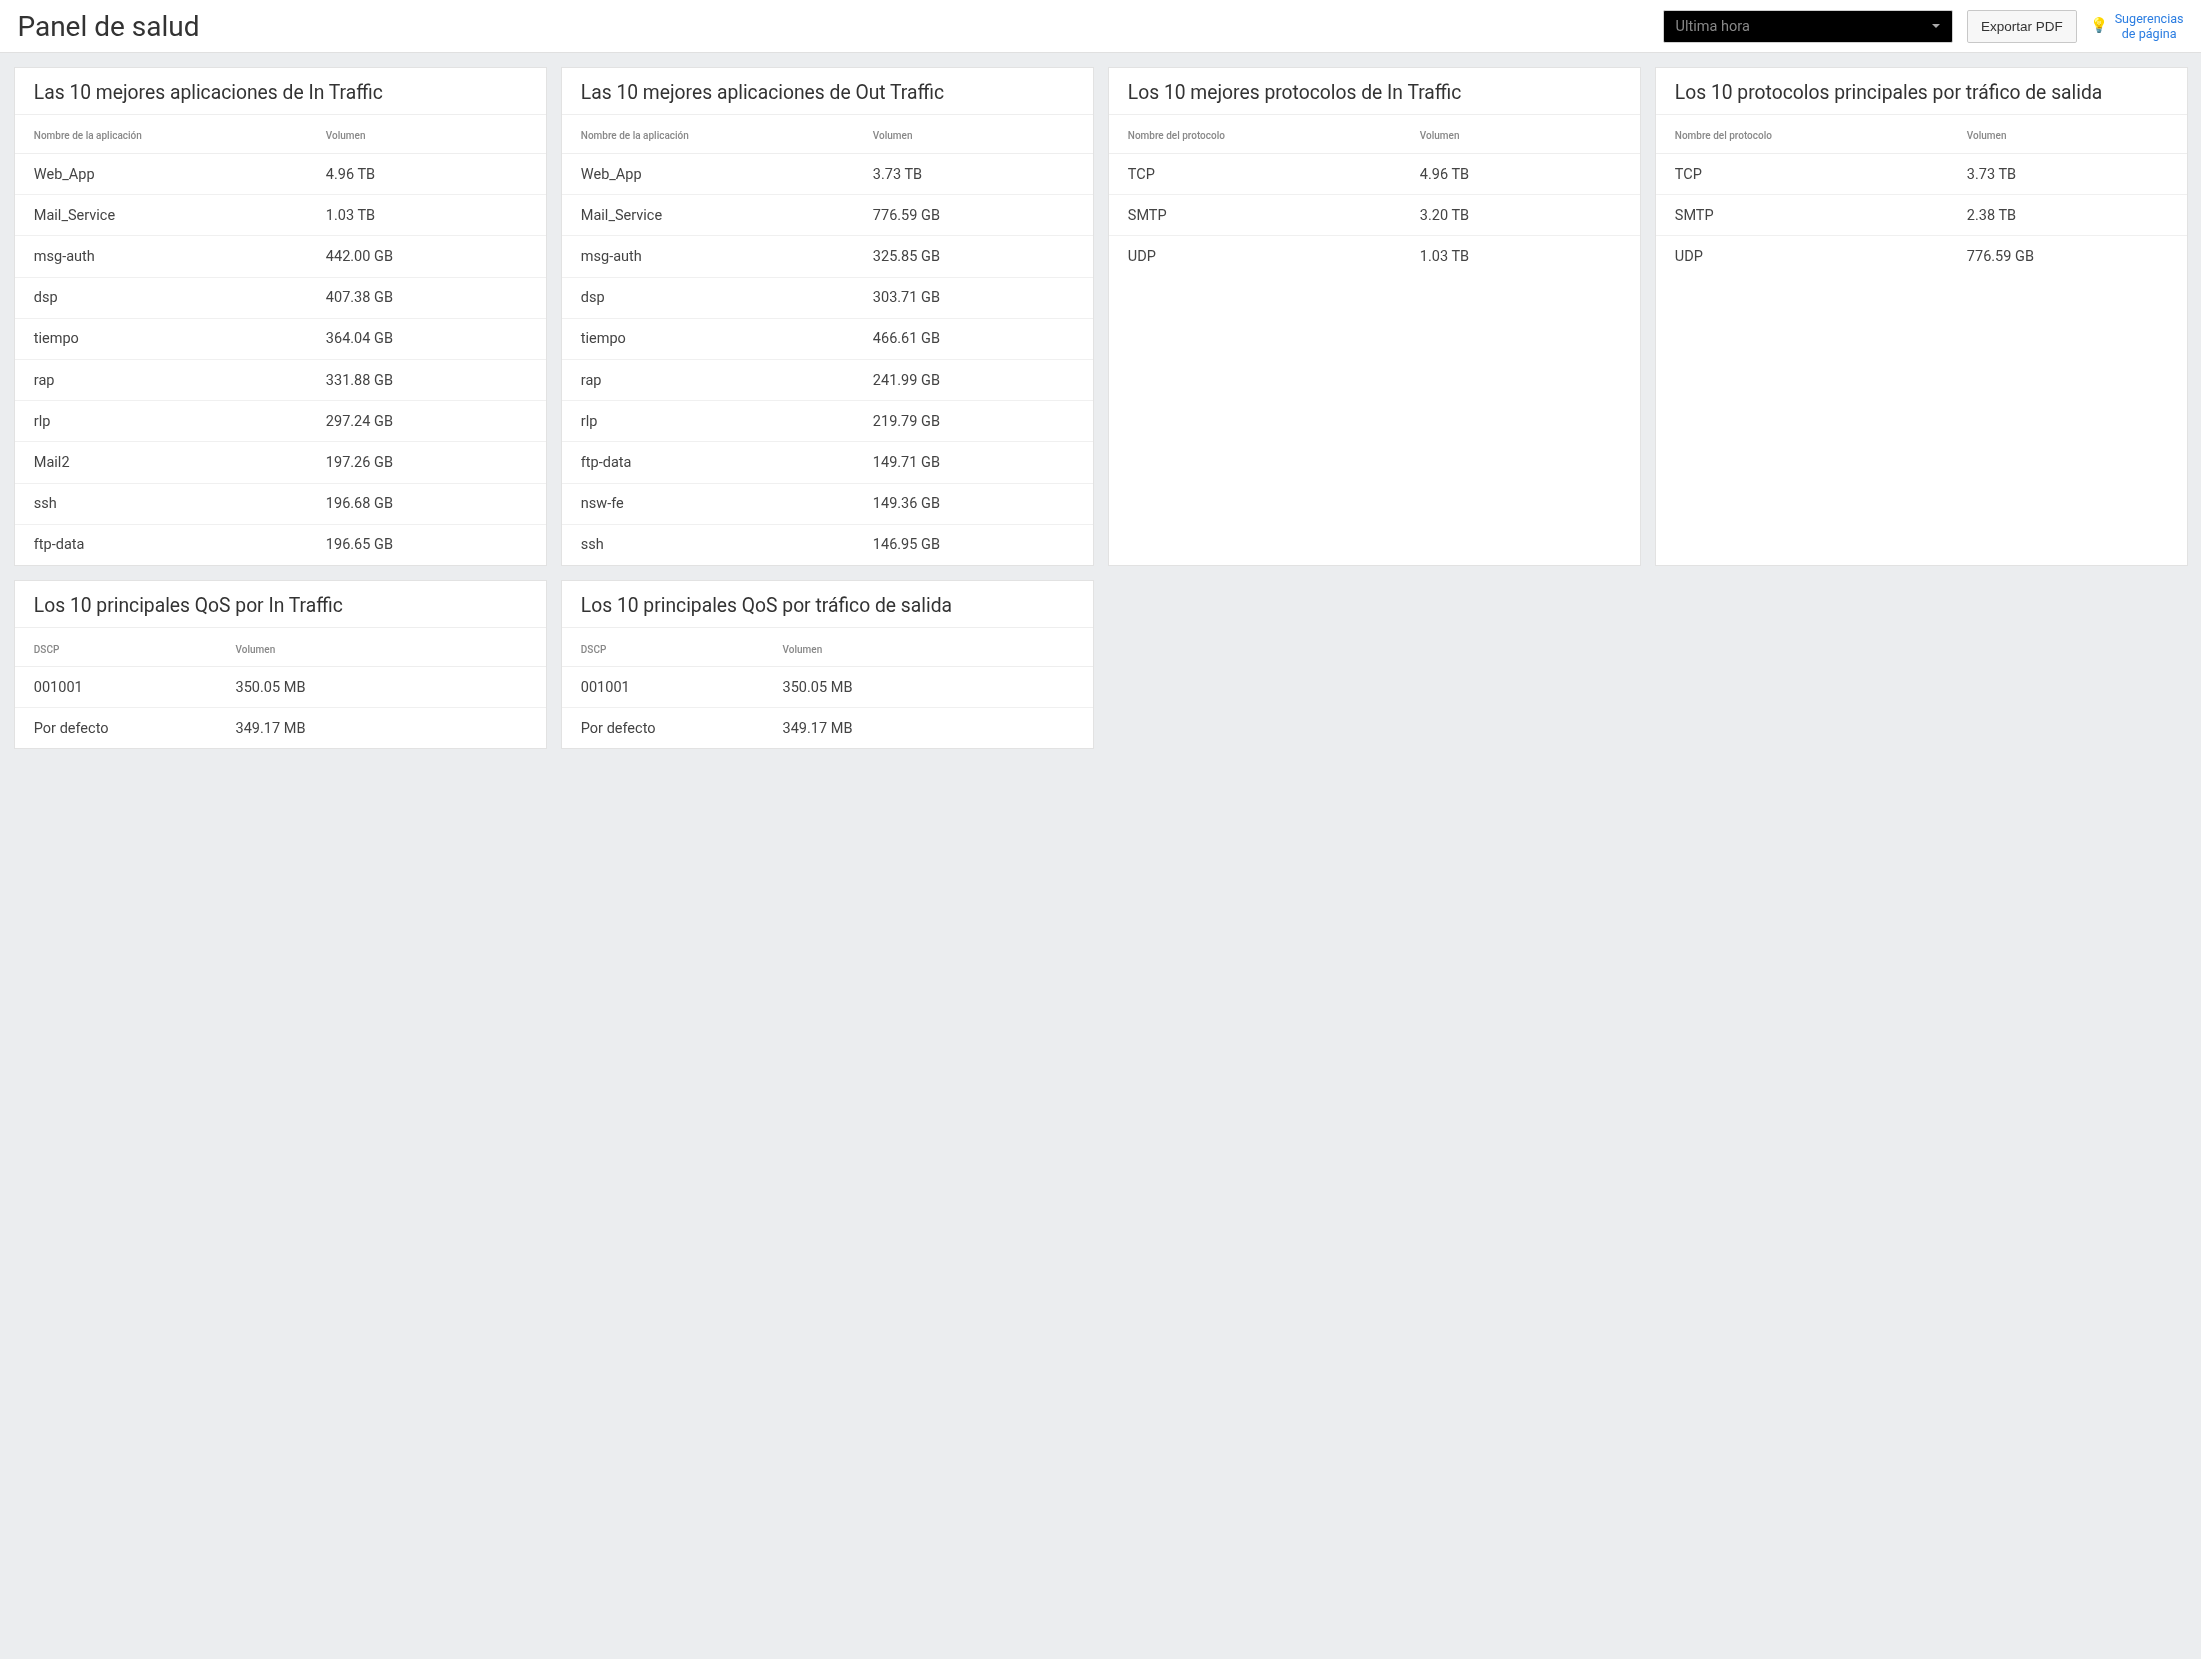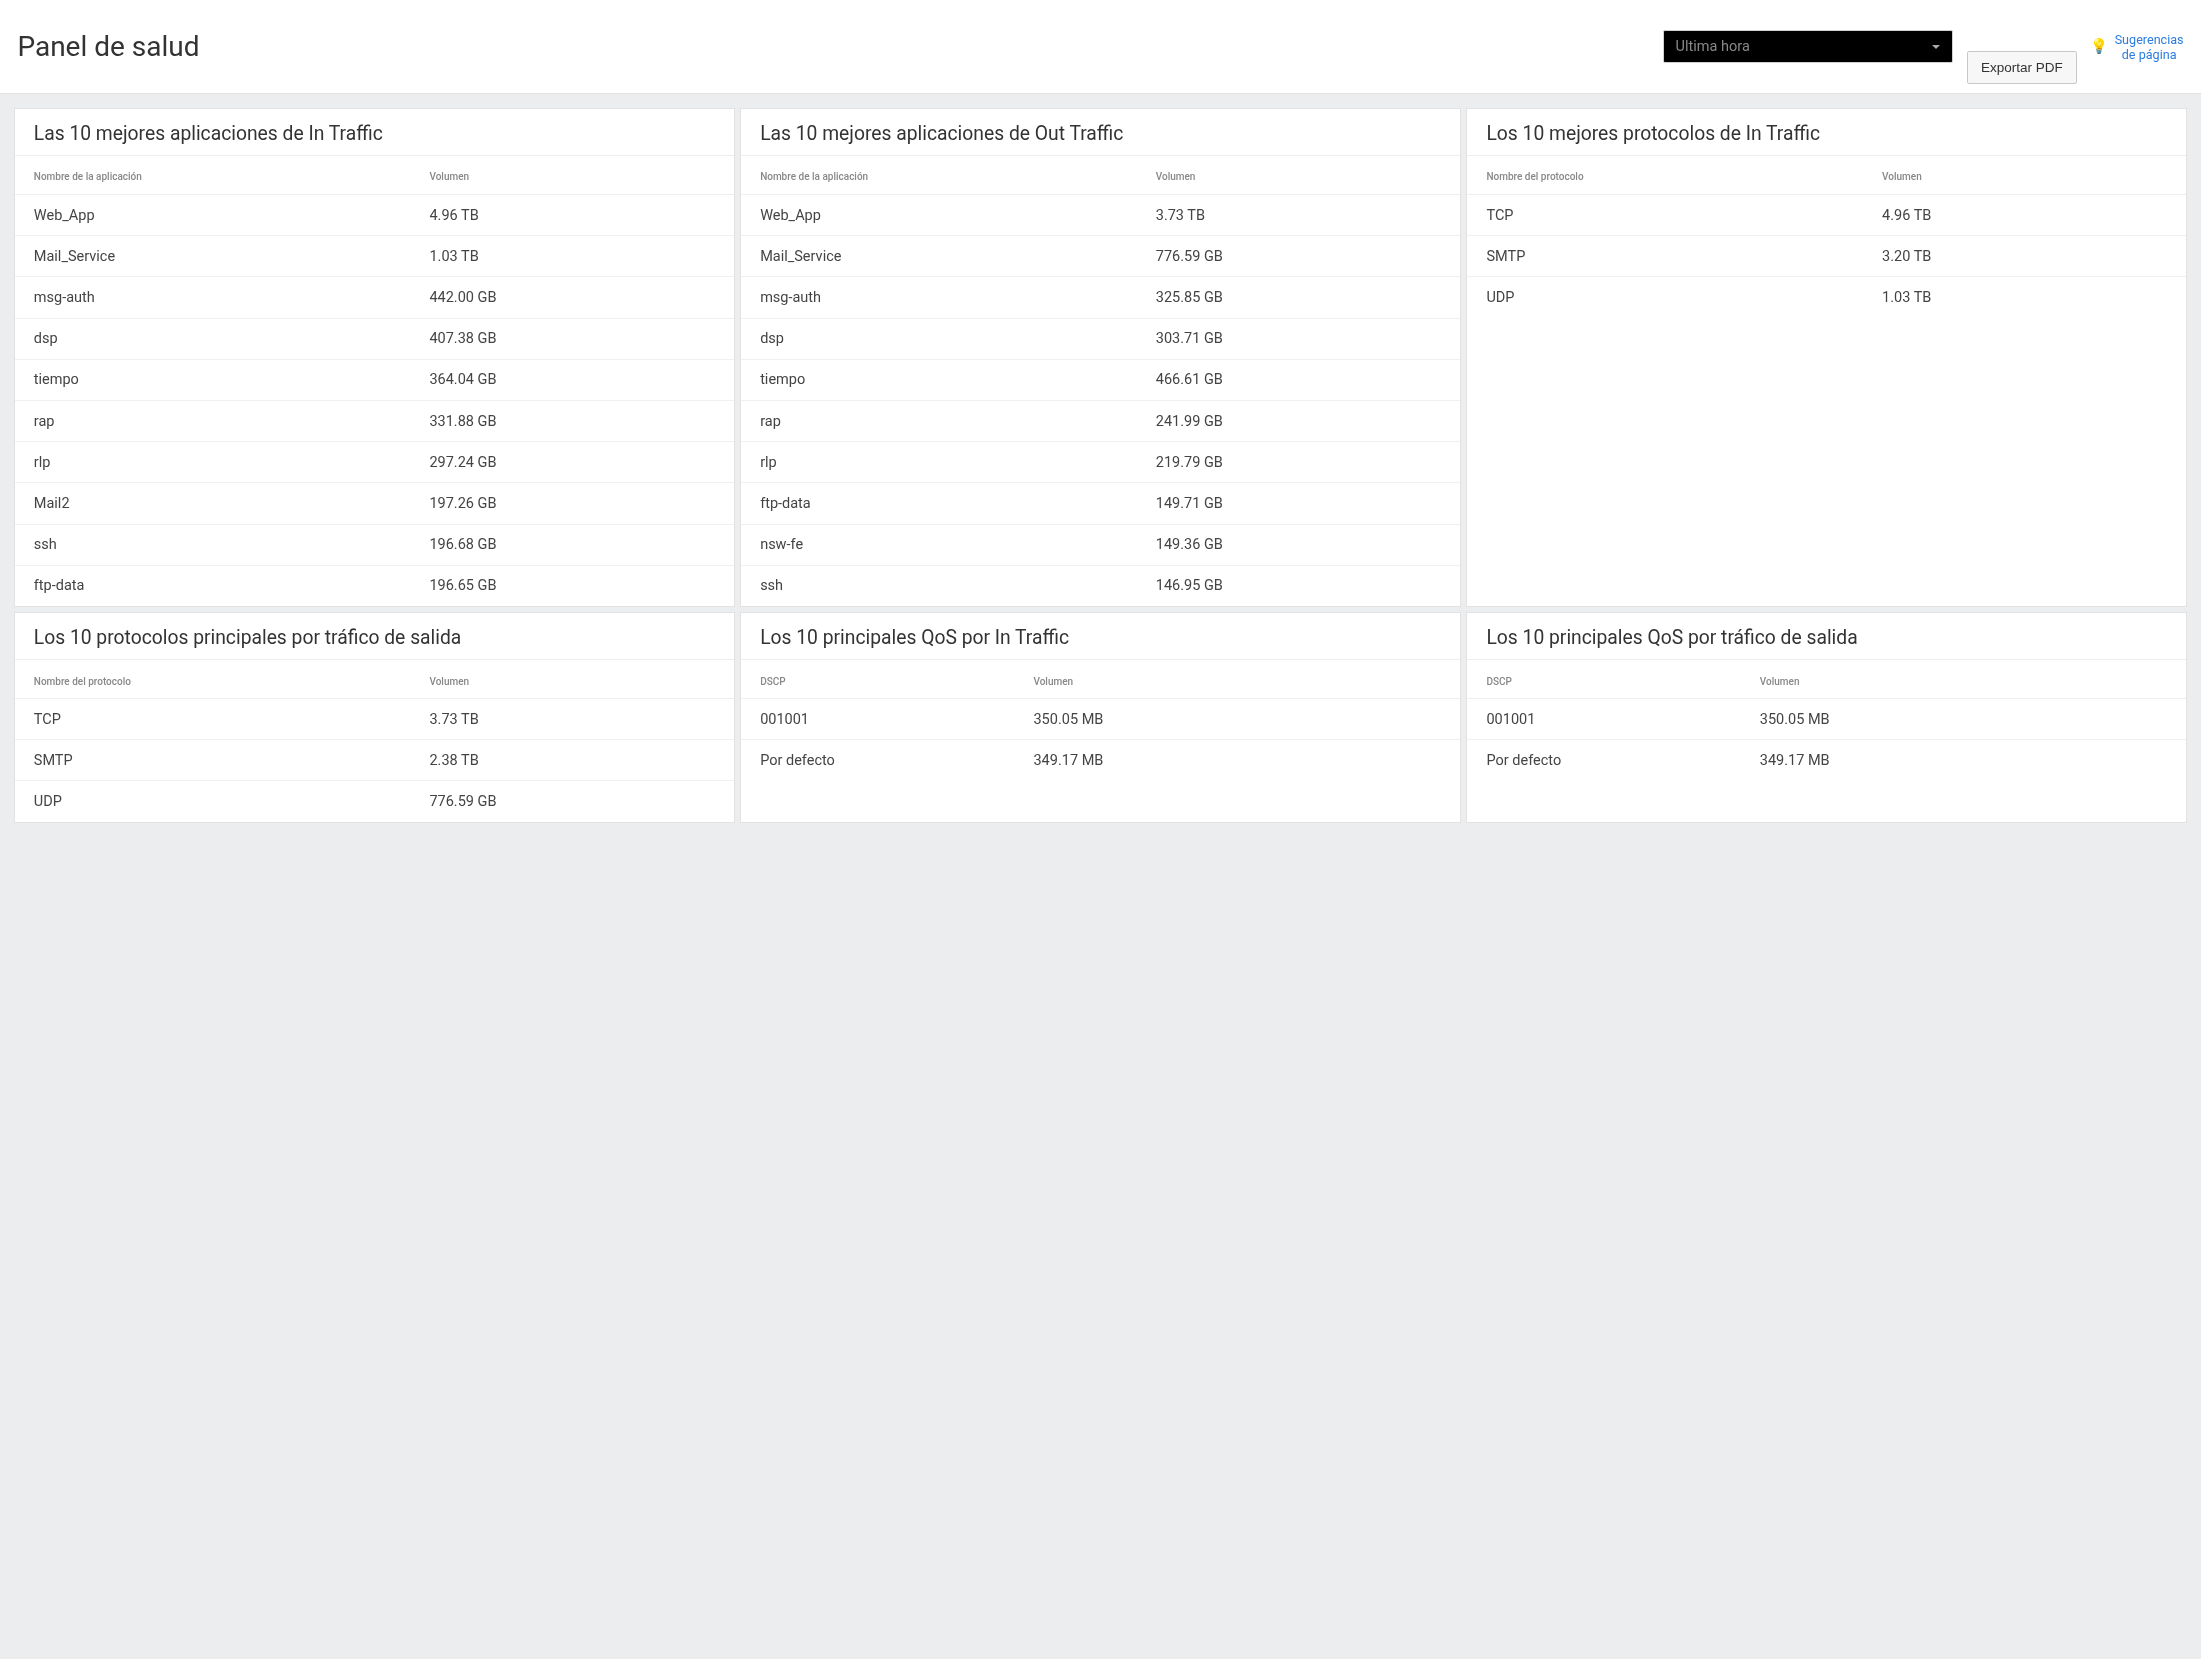--- a/index.html
+++ b/index.html
@@ -49,40 +49,39 @@
   }
   .export-btn {
     height: 33px;
     padding: 0 13.5px;
     border: 1px solid #c8c8c8;
     background: #f7f7f7;
     border-radius: 1.9px;
     font-size: 13.5px;
     color: #333;
     cursor: pointer;
-    margin-top: 41px;
   }
   .suggest-link {
     display: flex;
     align-items: center;
     gap: 5.8px;
     color: #2b7de1;
     font-size: 12.6px;
     text-align: center;
     line-height: 1.2;
     cursor: pointer;
   }
   .suggest-link .bulb {
     color: #999;
     font-size: 14.5px;
   }
   .grid {
     display: grid;
-    grid-template-columns: 1fr 1fr 1fr;
-    gap: 5px;
+    grid-template-columns: 1fr 1fr 1fr 1fr;
+    gap: 14px;
     padding: 13.5px;
   }
   .panel {
     background: #fff;
     border: 1px solid #e2e2e2;
   }
   .panel-header {
     padding: 13.5px 19.3px 9.7px 19.3px;
     font-size: 19.3px;
     font-weight: 400;

